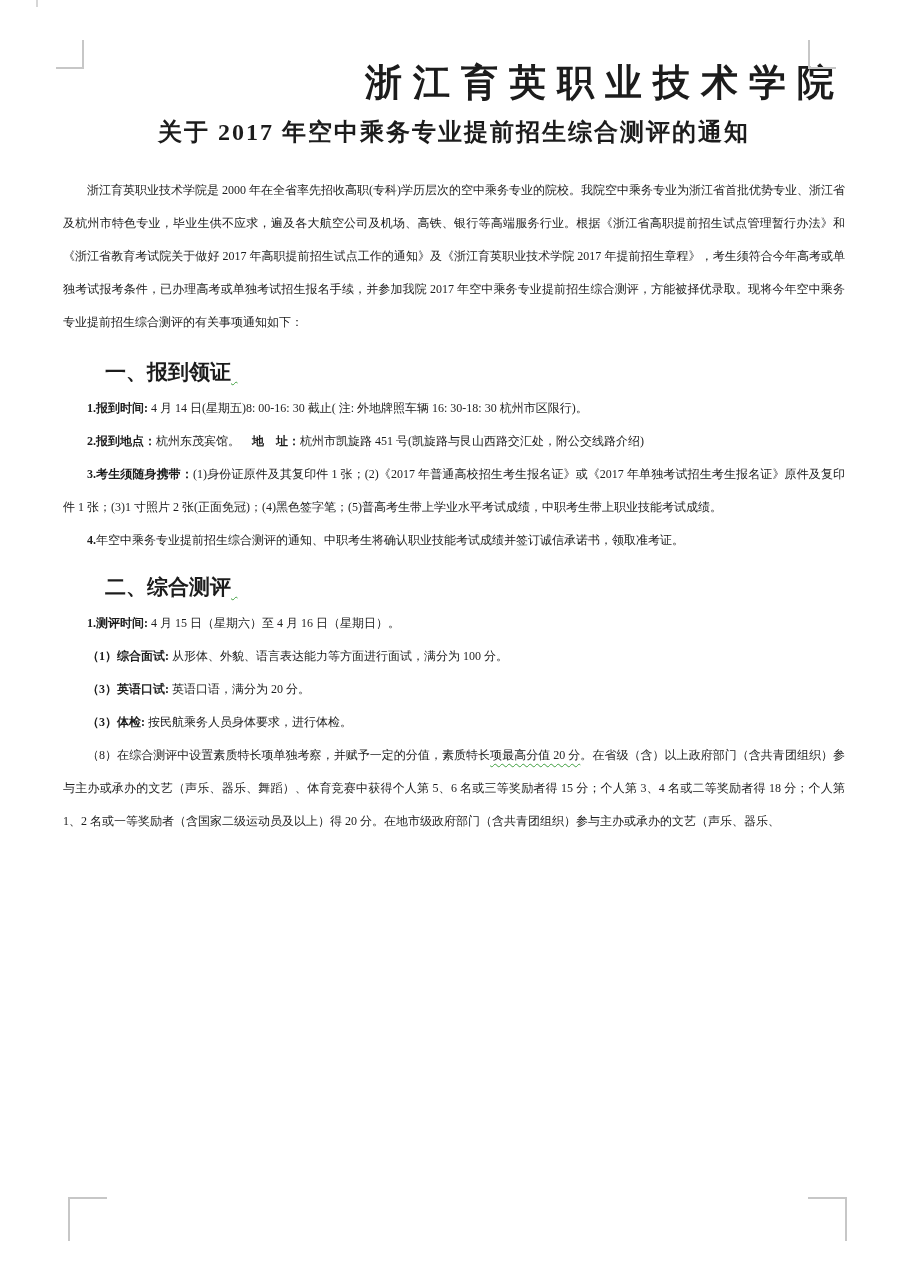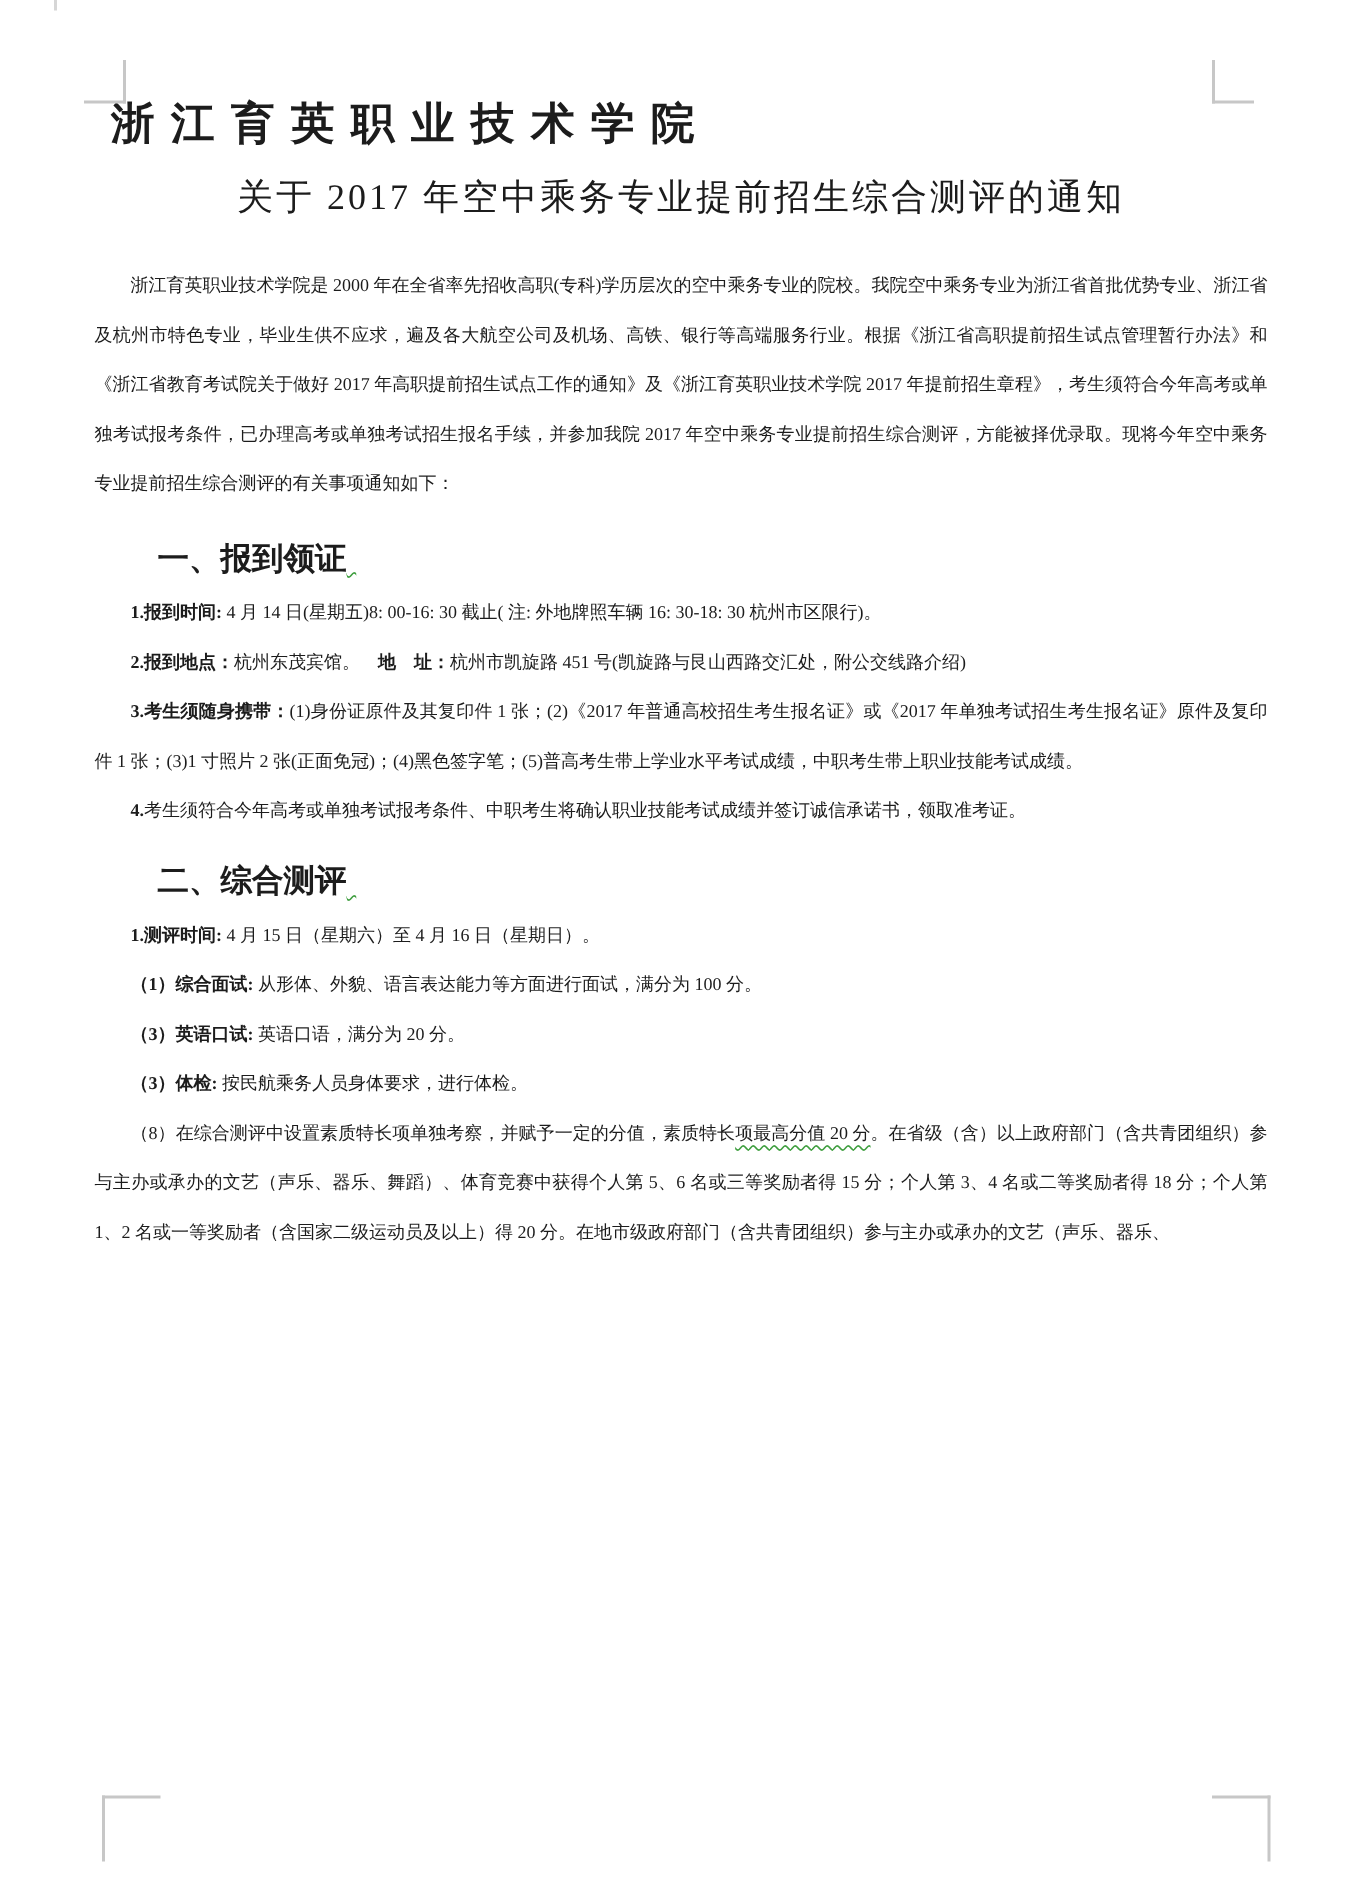--- a/index.html
+++ b/index.html
@@ -11,33 +11,33 @@
     position: relative;
     overflow: hidden;
   }
   .page {
     position: absolute; inset: 0;
     padding: 62px 55px 0 63px;
     box-sizing: border-box;
   }
   h1.school-title {
     margin: 0 0 10px 0;
-    text-align: left;
-    font-size: 29px;
+    text-align: right;
+    font-size: 37px;
     font-weight: bold;
     letter-spacing: 11px;
     padding-left: 11px;
     line-height: 42px;
     white-space: nowrap;
   }
   h2.notice-title {
     margin: 0 0 24px 0;
     text-align: center;
     font-size: 24px;
-    font-weight: normal;
+    font-weight: bold;
     letter-spacing: 2px;
     line-height: 36px;
     white-space: nowrap;
   }
   p.body-par {
     margin: 0;
     font-size: 12px;
     line-height: 33px;
     text-align: justify;
     text-indent: 2em;
@@ -89,21 +89,21 @@
   <p class="body-par">浙江育英职业技术学院是 2000 年在全省率先招收高职(专科)学历层次的空中乘务专业的院校。我院空中乘务专业为浙江省首批优势专业、浙江省及杭州市特色专业，毕业生供不应求，遍及各大航空公司及机场、高铁、银行等高端服务行业。根据《浙江省高职提前招生试点管理暂行办法》和《浙江省教育考试院关于做好 2017 年高职提前招生试点工作的通知》及《浙江育英职业技术学院 2017 年提前招生章程》，考生须符合今年高考或单独考试报考条件，已办理高考或单独考试招生报名手续，并参加我院 2017 年空中乘务专业提前招生综合测评，方能被择优录取。现将今年空中乘务专业提前招生综合测评的有关事项通知如下：</p>
 
   <h3 class="sec-heading"><span>一、报到领证</span><span class="mini-squiggle">&nbsp;&nbsp;</span></h3>
 
   <p class="body-par"><b>1.报到时间:</b><span> 4 月 14 日(星期五)8: 00-16: 30 截止( 注: 外地牌照车辆 16: 30-18: 30 杭州市区限行)。</span></p>
 
   <p class="body-par"><b>2.报到地点：</b><span>杭州东茂宾馆。　</span><b>地　址：</b><span>杭州市凯旋路 451 号(凯旋路与艮山西路交汇处，附公交线路介绍)</span></p>
 
   <p class="body-par"><b>3.考生须随身携带：</b><span>(1)身份证原件及其复印件 1 张；(2)《2017 年普通高校招生考生报名证》或《2017 年单独考试招生考生报名证》原件及复印件 1 张；(3)1 寸照片 2 张(正面免冠)；(4)黑色签字笔；(5)普高考生带上学业水平考试成绩，中职考生带上职业技能考试成绩。</span></p>
 
-  <p class="body-par"><b>4.</b><span>考生须符合今年高考或单独考试报考条件、中职考生将确认职业技能考试成绩并签订诚信承诺书，领取准考证。</span></p>
+  <p class="body-par"><b>4.</b><span>年空中乘务专业提前招生综合测评的通知、中职考生将确认职业技能考试成绩并签订诚信承诺书，领取准考证。</span></p>
 
   <h3 class="sec-heading sec-heading-2"><span>二、综合测评</span><span class="mini-squiggle">&nbsp;&nbsp;</span></h3>
 
   <p class="body-par"><b>1.测评时间:</b><span> 4 月 15 日（星期六）至 4 月 16 日（星期日）。</span></p>
 
 
   <p class="body-par"><b>（1）综合面试:</b><span> 从形体、外貌、语言表达能力等方面进行面试，满分为 100 分。</span></p>
 
   <p class="body-par"><b>（3）英语口试:</b><span> 英语口语，满分为 20 分。</span></p>
 

